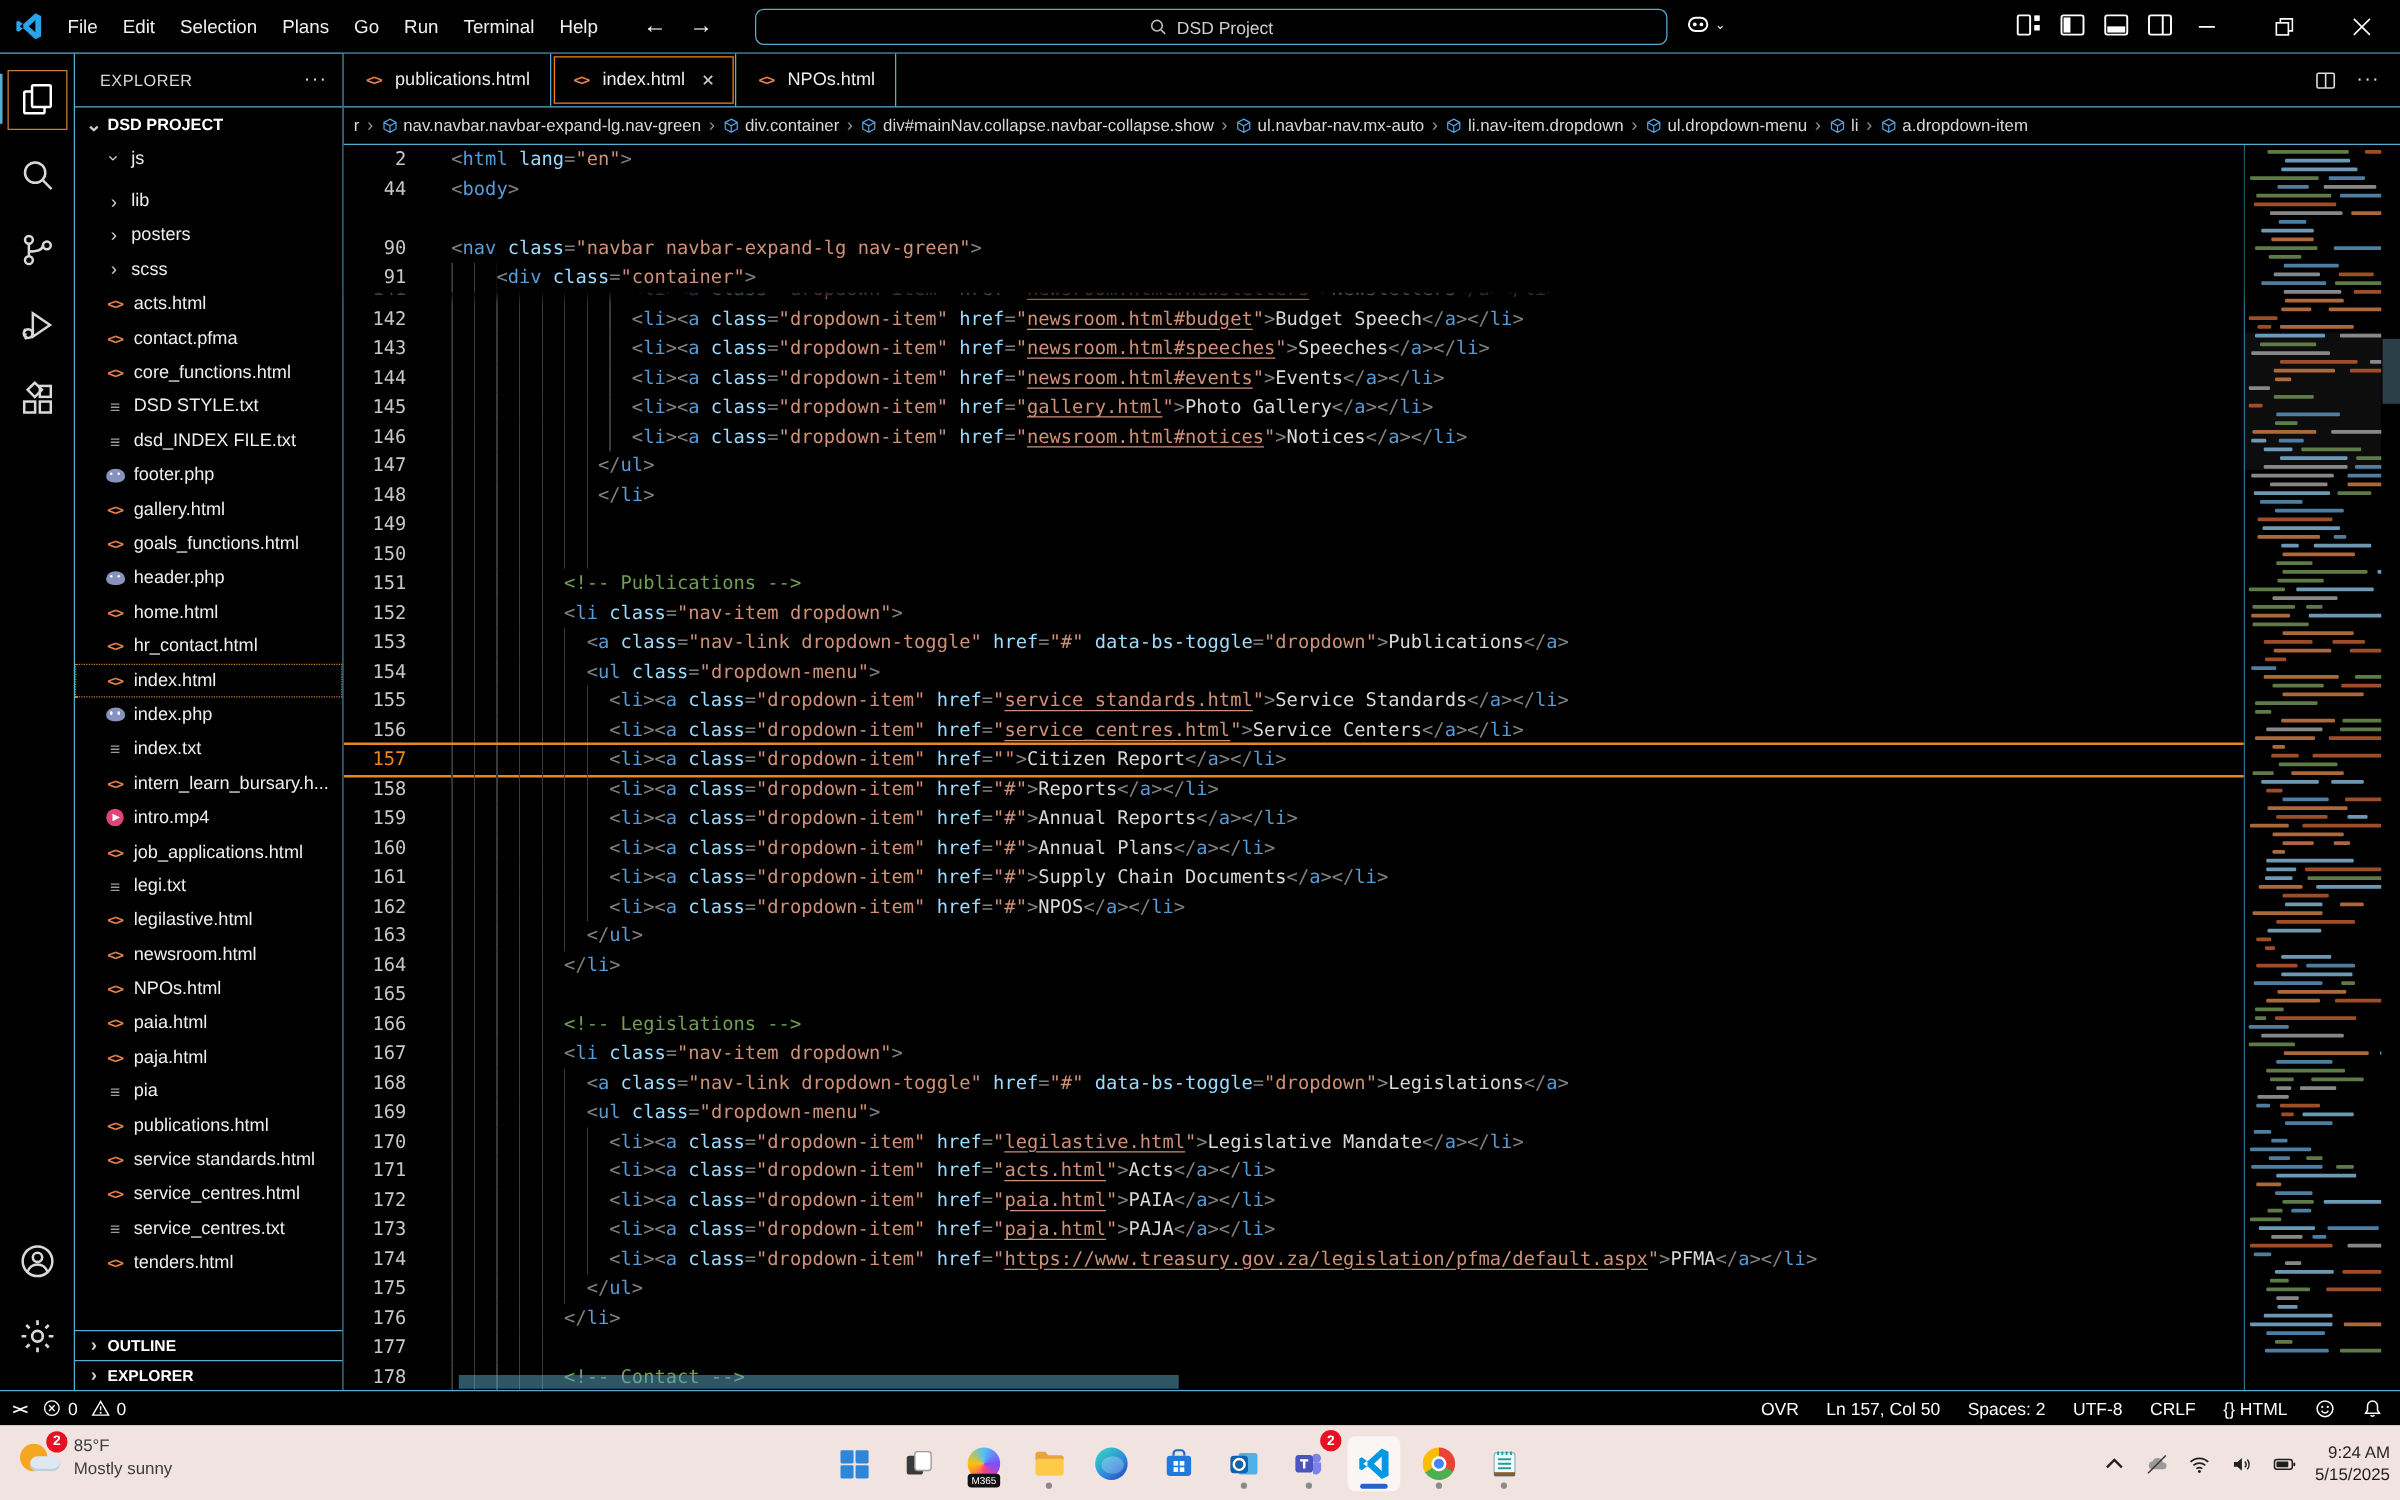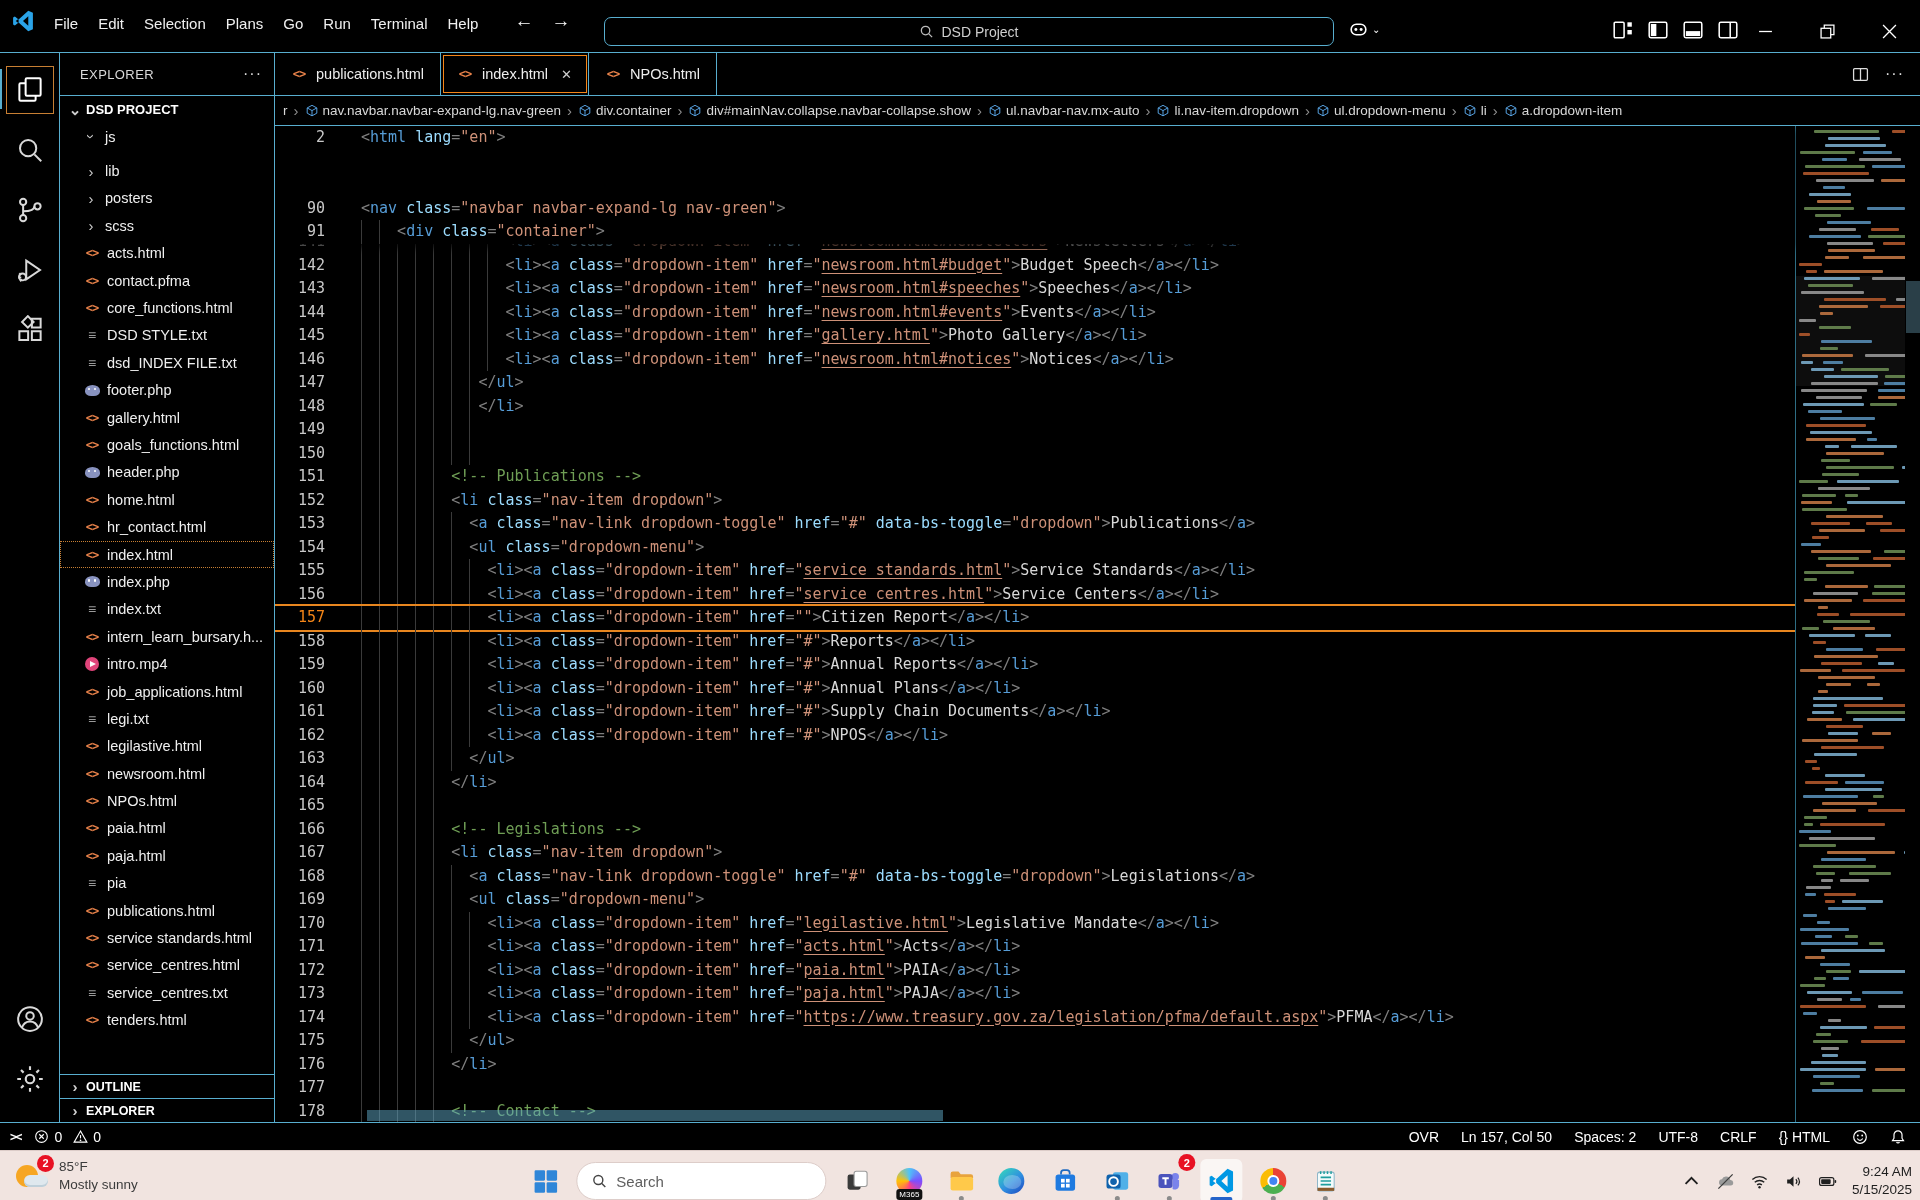--- a/index.html
+++ b/index.html
@@ -2,21 +2,21 @@
 <html><head>
 <meta charset="utf-8">
 <style>
   * { margin:0; padding:0; box-sizing:border-box; }
   html,body { background:#000; }
   #app { width:1920px; height:1200px; position:relative; background:#000; overflow:hidden;
          font-family:"Liberation Sans", sans-serif; color:#e8e8e8; }
   :root { --border:#58aecf; --orange:#f38518; }
 
   
-  .titlebar { height:43px; display:flex; border-bottom:1px solid var(--border); position:relative; background:#000;margin-top:10px; }
+  .titlebar { height:43px; display:flex; align-items:center; border-bottom:1px solid var(--border); position:relative; background:#000; }
   .vscode-logo { width:22px; height:22px; margin:0 10px 0 12px; }
   .menu-item { padding:5px 10px; font-size:15px; color:#f0f0f0; cursor:default; }
   .nav-arrows { display:flex; gap:18px; margin-left:26px; font-size:19px; color:#fff; }
   .cmd-center { position:absolute; left:604px; top:7px; width:730px; height:29px; border:1px solid var(--border);
                 border-radius:7px; display:flex; align-items:center; justify-content:center; gap:7px; color:#cfcfcf; font-size:14px; background:#000;}
   .copilot-tb { position:absolute; left:1348px; top:9px; display:flex; align-items:center; gap:3px; color:#fff; }
   .layout-icons { position:absolute; left:1612px; top:9px; display:flex; gap:13px; }
   .layout-icons svg { width:22px; height:22px; }
   .win-controls { position:absolute; right:0; top:0; height:42px; display:flex; }
   .win-btn { width:62px; height:42px; display:flex; align-items:center; justify-content:center; }
@@ -527,20 +527,21 @@
             <div class="code-line" style="top: 832.5px;"><span class="guides" style="width: 126.42px;"></span><span class="num">172</span><span class="txt" style="padding-left: 126.42px;"><span class="tk-p">&lt;</span><span class="tk-t">li</span><span class="tk-p">&gt;&lt;</span><span class="tk-t">a</span><span class="tk-w"> </span><span class="tk-a">class</span><span class="tk-p">=</span><span class="tk-s">"dropdown-item"</span><span class="tk-w"> </span><span class="tk-a">href</span><span class="tk-p">=</span><span class="tk-s">"</span><span class="tk-u">paia.html</span><span class="tk-s">"</span><span class="tk-p">&gt;</span><span class="tk-w">PAIA</span><span class="tk-p">&lt;/</span><span class="tk-t">a</span><span class="tk-p">&gt;&lt;/</span><span class="tk-t">li</span><span class="tk-p">&gt;</span></span></div>
             <div class="code-line" style="top: 856px;"><span class="guides" style="width: 126.42px;"></span><span class="num">173</span><span class="txt" style="padding-left: 126.42px;"><span class="tk-p">&lt;</span><span class="tk-t">li</span><span class="tk-p">&gt;&lt;</span><span class="tk-t">a</span><span class="tk-w"> </span><span class="tk-a">class</span><span class="tk-p">=</span><span class="tk-s">"dropdown-item"</span><span class="tk-w"> </span><span class="tk-a">href</span><span class="tk-p">=</span><span class="tk-s">"</span><span class="tk-u">paja.html</span><span class="tk-s">"</span><span class="tk-p">&gt;</span><span class="tk-w">PAJA</span><span class="tk-p">&lt;/</span><span class="tk-t">a</span><span class="tk-p">&gt;&lt;/</span><span class="tk-t">li</span><span class="tk-p">&gt;</span></span></div>
             <div class="code-line" style="top: 879.5px;"><span class="guides" style="width: 126.42px;"></span><span class="num">174</span><span class="txt" style="padding-left: 126.42px;"><span class="tk-p">&lt;</span><span class="tk-t">li</span><span class="tk-p">&gt;&lt;</span><span class="tk-t">a</span><span class="tk-w"> </span><span class="tk-a">class</span><span class="tk-p">=</span><span class="tk-s">"dropdown-item"</span><span class="tk-w"> </span><span class="tk-a">href</span><span class="tk-p">=</span><span class="tk-s">"</span><span class="tk-u">https://www.treasury.gov.za/legislation/pfma/default.aspx</span><span class="tk-s">"</span><span class="tk-p">&gt;</span><span class="tk-w">PFMA</span><span class="tk-p">&lt;/</span><span class="tk-t">a</span><span class="tk-p">&gt;&lt;/</span><span class="tk-t">li</span><span class="tk-p">&gt;</span></span></div>
             <div class="code-line" style="top: 903px;"><span class="guides" style="width: 108.36px;"></span><span class="num">175</span><span class="txt" style="padding-left: 108.36px;"><span class="tk-p">&lt;/</span><span class="tk-t">ul</span><span class="tk-p">&gt;</span></span></div>
             <div class="code-line" style="top: 926.5px;"><span class="guides" style="width: 90.3px;"></span><span class="num">176</span><span class="txt" style="padding-left: 90.3px;"><span class="tk-p">&lt;/</span><span class="tk-t">li</span><span class="tk-p">&gt;</span></span></div>
             <div class="code-line" style="top: 950px;"><span class="guides" style="width: 90.3px;"></span><span class="num">177</span><span class="txt" style="padding-left: 90.3px;"></span></div>
             <div class="code-line" style="top: 973.5px;"><span class="guides" style="width: 90.3px;"></span><span class="num">178</span><span class="txt" style="padding-left: 90.3px;"><span class="tk-c">&lt;!-- Contact --&gt;</span></span></div>
           </div>
         <div class="sticky" id="sticky">
             <div class="code-line" style="top: 0px;"><span class="guides" style="width: 0px;"></span><span class="num">2</span><span class="txt" style="padding-left: 0px;"><span class="tk-p">&lt;</span><span class="tk-t">html</span><span class="tk-w"> </span><span class="tk-a">lang</span><span class="tk-p">=</span><span class="tk-s">"en"</span><span class="tk-p">&gt;</span></span></div>
+            <div class="code-line" style="top: 23.5px;"><span class="guides" style="width: 0px;"></span><span class="num">44</span><span class="txt" style="padding-left: 0px;"><span class="tk-p">&lt;</span><span class="tk-t">body</span><span class="tk-p">&gt;</span></span></div>
             <div class="code-line" style="top: 70.5px;"><span class="guides" style="width: 0px;"></span><span class="num">90</span><span class="txt" style="padding-left: 0px;"><span class="tk-p">&lt;</span><span class="tk-t">nav</span><span class="tk-w"> </span><span class="tk-a">class</span><span class="tk-p">=</span><span class="tk-s">"navbar navbar-expand-lg nav-green"</span><span class="tk-p">&gt;</span></span></div>
             <div class="code-line" style="top: 94px;"><span class="guides" style="width: 36.12px;"></span><span class="num">91</span><span class="txt" style="padding-left: 36.12px;"><span class="tk-p">&lt;</span><span class="tk-t">div</span><span class="tk-w"> </span><span class="tk-a">class</span><span class="tk-p">=</span><span class="tk-s">"container"</span><span class="tk-p">&gt;</span></span></div>
           </div>
         <div class="hscroll"></div>
         <div class="minimap" id="minimap">
             <div class="mm-view"></div>
             <div class="mm-seg" style="left: 18px; top: 4px; width: 64.7263px; background: rgb(111, 143, 86);"></div>
             <div class="mm-seg" style="left: 95.6206px; top: 4px; width: 40.3092px; background: rgb(184, 92, 46);"></div>
             <div class="mm-seg" style="left: 32px; top: 11px; width: 52.045px; background: rgb(127, 179, 211);"></div>
             <div class="mm-seg" style="left: 29px; top: 18px; width: 60.6891px; background: rgb(127, 179, 211);"></div>
@@ -802,27 +803,20 @@
 
     <div class="tb-center">
       <div class="tb-icon">
         <svg width="27" height="27" viewBox="0 0 24 24">
             <rect x="2" y="2" width="9.3" height="9.3" rx="1" fill="#2f86d8"></rect>
             <rect x="12.7" y="2" width="9.3" height="9.3" rx="1" fill="#2f86d8"></rect>
             <rect x="2" y="12.7" width="9.3" height="9.3" rx="1" fill="#2f86d8"></rect>
             <rect x="12.7" y="12.7" width="9.3" height="9.3" rx="1" fill="#2f86d8"></rect>
           </svg>
       </div>
-      <div class="search-pill">
-        <svg width="16" height="16" viewBox="0 0 16 16">
-            <circle cx="7" cy="7" r="4.5" fill="none" stroke="#444" stroke-width="1.4"></circle>
-            <line x1="10.5" y1="10.5" x2="14" y2="14" stroke="#444" stroke-width="1.4"></line>
-          </svg>
-        <span>Search</span>
-      </div>
       <div class="tb-icon">
         <svg width="26" height="26" viewBox="0 0 24 24">
             <rect x="3" y="6" width="12" height="14" rx="2" fill="#3a3a3a"></rect>
             <rect x="9" y="3" width="12" height="14" rx="2" fill="#fff" stroke="#9a9a9a"></rect>
           </svg>
       </div>
       <div class="tb-icon">
         <div style="width:26px;height:26px;border-radius:50%;background:conic-gradient(#4fc3f7,#7c4dff,#ff4081,#ffc107,#4fc3f7);"></div>
         <div style="position:absolute;bottom:3px;left:50%;transform:translateX(-50%);background:#111;color:#fff;font-size:8px;padding:1px 3px;border-radius:3px;">M365</div>
       </div>

